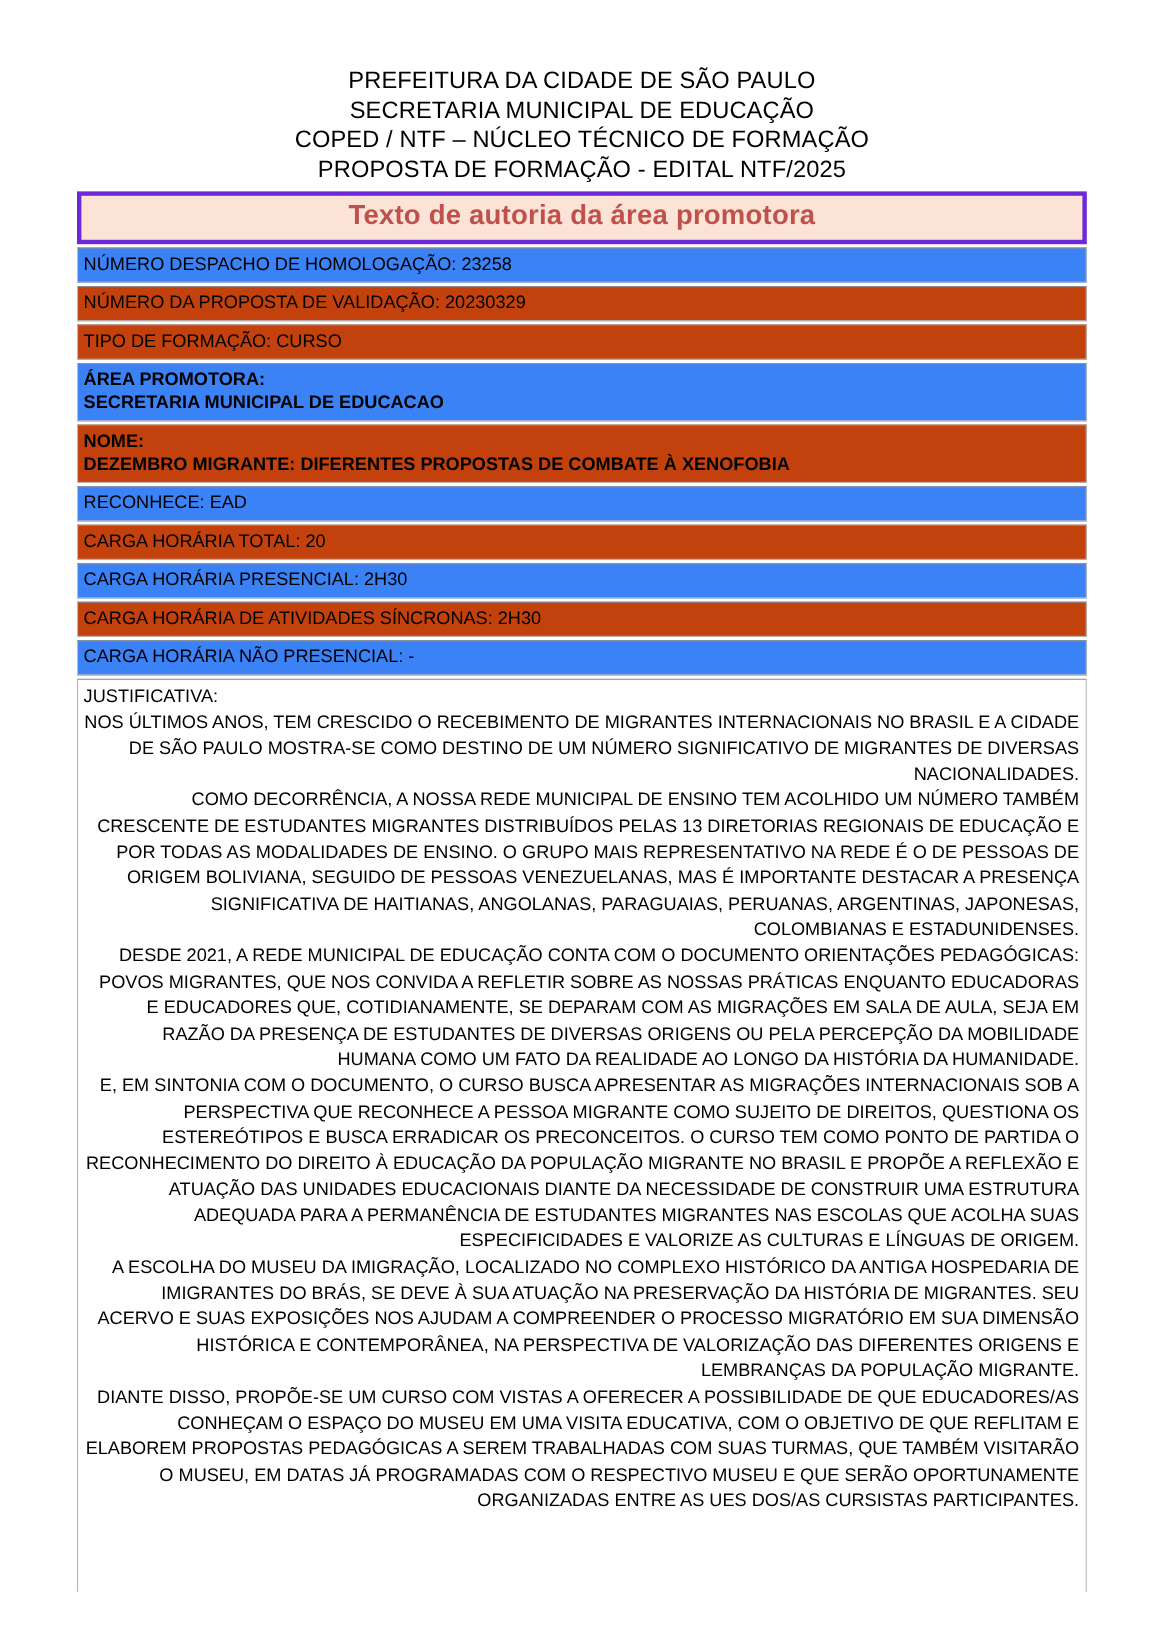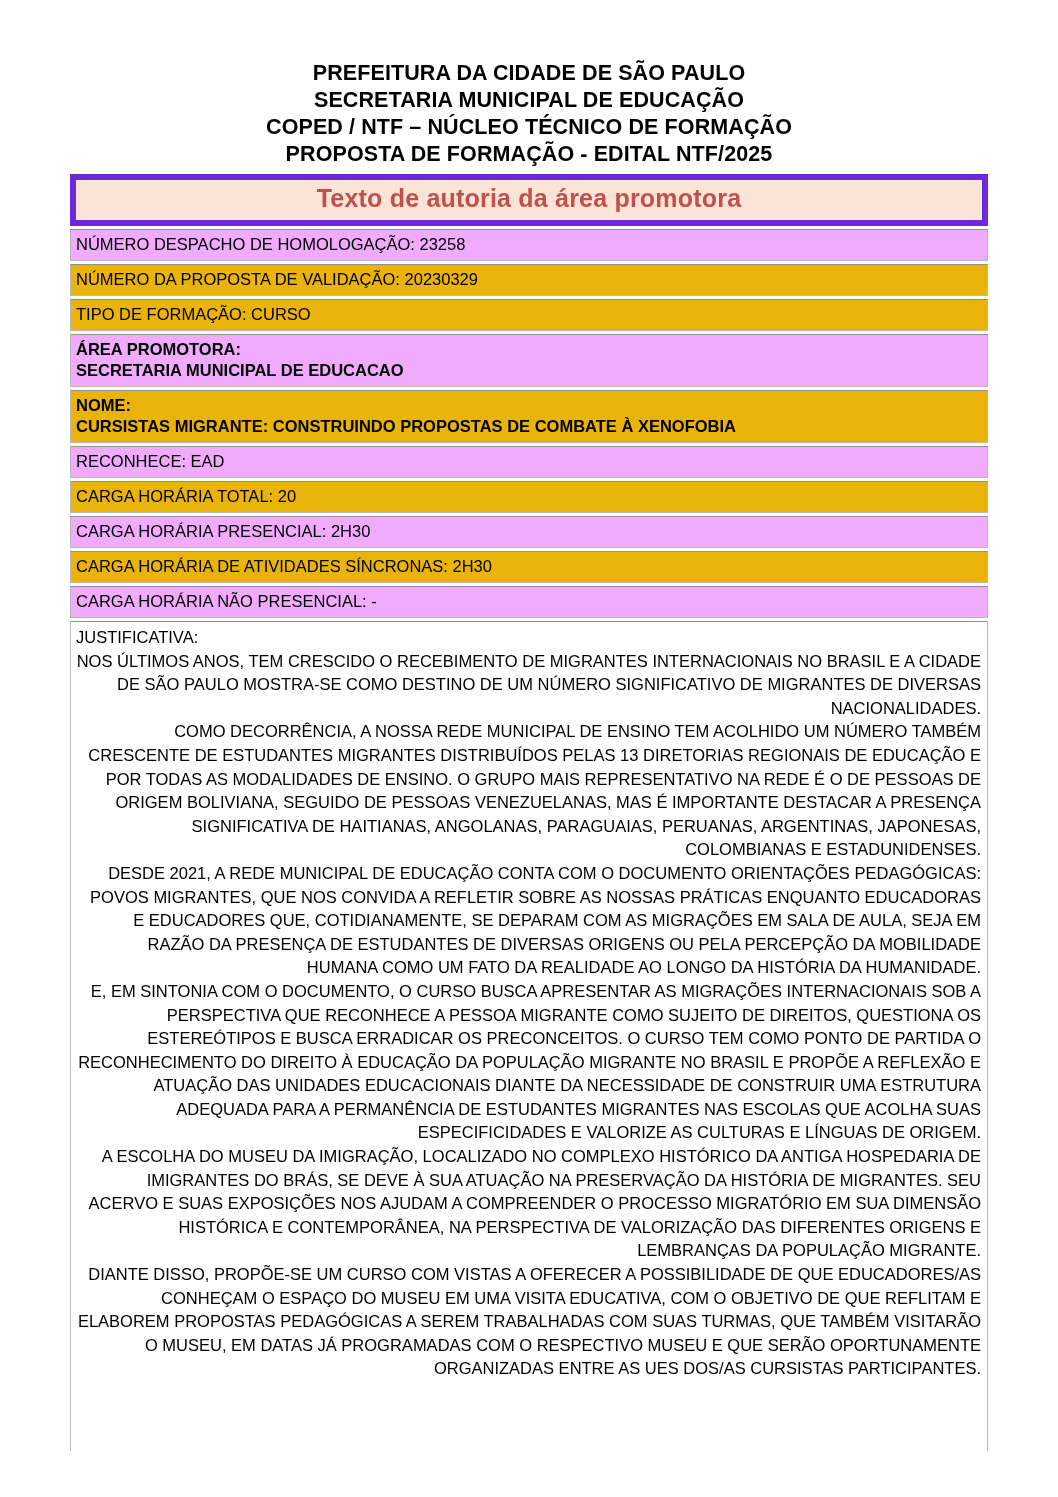--- a/index.html
+++ b/index.html
@@ -25,60 +25,60 @@
     overflow: hidden;
   }
 
   
   .doc-header {
     padding-top: 60px;
     text-align: center;
   }
   .doc-header .hline {
     font-size: 21.5px;
-    font-weight: bold;
+    font-weight: normal;
     line-height: 27px;
     letter-spacing: 0.1px;
     white-space: nowrap;
   }
 
   
   .form-table {
     margin: 6px auto 0 auto;
     width: 918px;
     border-collapse: separate;
     border-spacing: 0;
   }
 
   .title-band {
     background: #FBE4D5;
     text-align: center;
     padding: 3px 0 7px 0;
-    border: 6px solid #6d28d9;
+    border: 4px solid #6d28d9;
   }
   .title-band .title-text {
     color: #C0504D;
     font-size: 25px;
     font-weight: bold;
     line-height: 30px;
     letter-spacing: 0.2px;
   }
 
   .row {
     border: 1px solid #b8b8b8;
     border-top: 1px solid #8f8f8f;
     box-sizing: border-box;
     padding: 4px 4px 5px 5px;
     font-size: 16.5px;
     line-height: 21px;
-    background: #f0abfc;
+    background: #3b82f6;
     margin-top: 3px;
   }
   .row.shaded {
-    background: #eab308;
+    background: #c2410c;
   }
   .row.bold {
     font-weight: bold;
   }
   .row .cell-line {
     display: block;
     white-space: nowrap;
     overflow: hidden;
   }
 
@@ -130,21 +130,21 @@
         </div>
         <div class="row shaded">
           <span class="cell-line">TIPO DE FORMAÇÃO: CURSO</span>
         </div>
         <div class="row bold">
           <span class="cell-line">ÁREA PROMOTORA:</span>
           <span class="cell-line">SECRETARIA MUNICIPAL DE EDUCACAO</span>
         </div>
         <div class="row shaded bold">
           <span class="cell-line">NOME:</span>
-          <span class="cell-line">CURSISTAS MIGRANTE: CONSTRUINDO PROPOSTAS DE COMBATE À XENOFOBIA</span>
+          <span class="cell-line">DEZEMBRO MIGRANTE: DIFERENTES PROPOSTAS DE COMBATE À XENOFOBIA</span>
         </div>
         <div class="row">
           <span class="cell-line">RECONHECE: EAD</span>
         </div>
         <div class="row shaded">
           <span class="cell-line">CARGA HORÁRIA TOTAL: 20</span>
         </div>
         <div class="row">
           <span class="cell-line">CARGA HORÁRIA PRESENCIAL: 2H30</span>
         </div>

